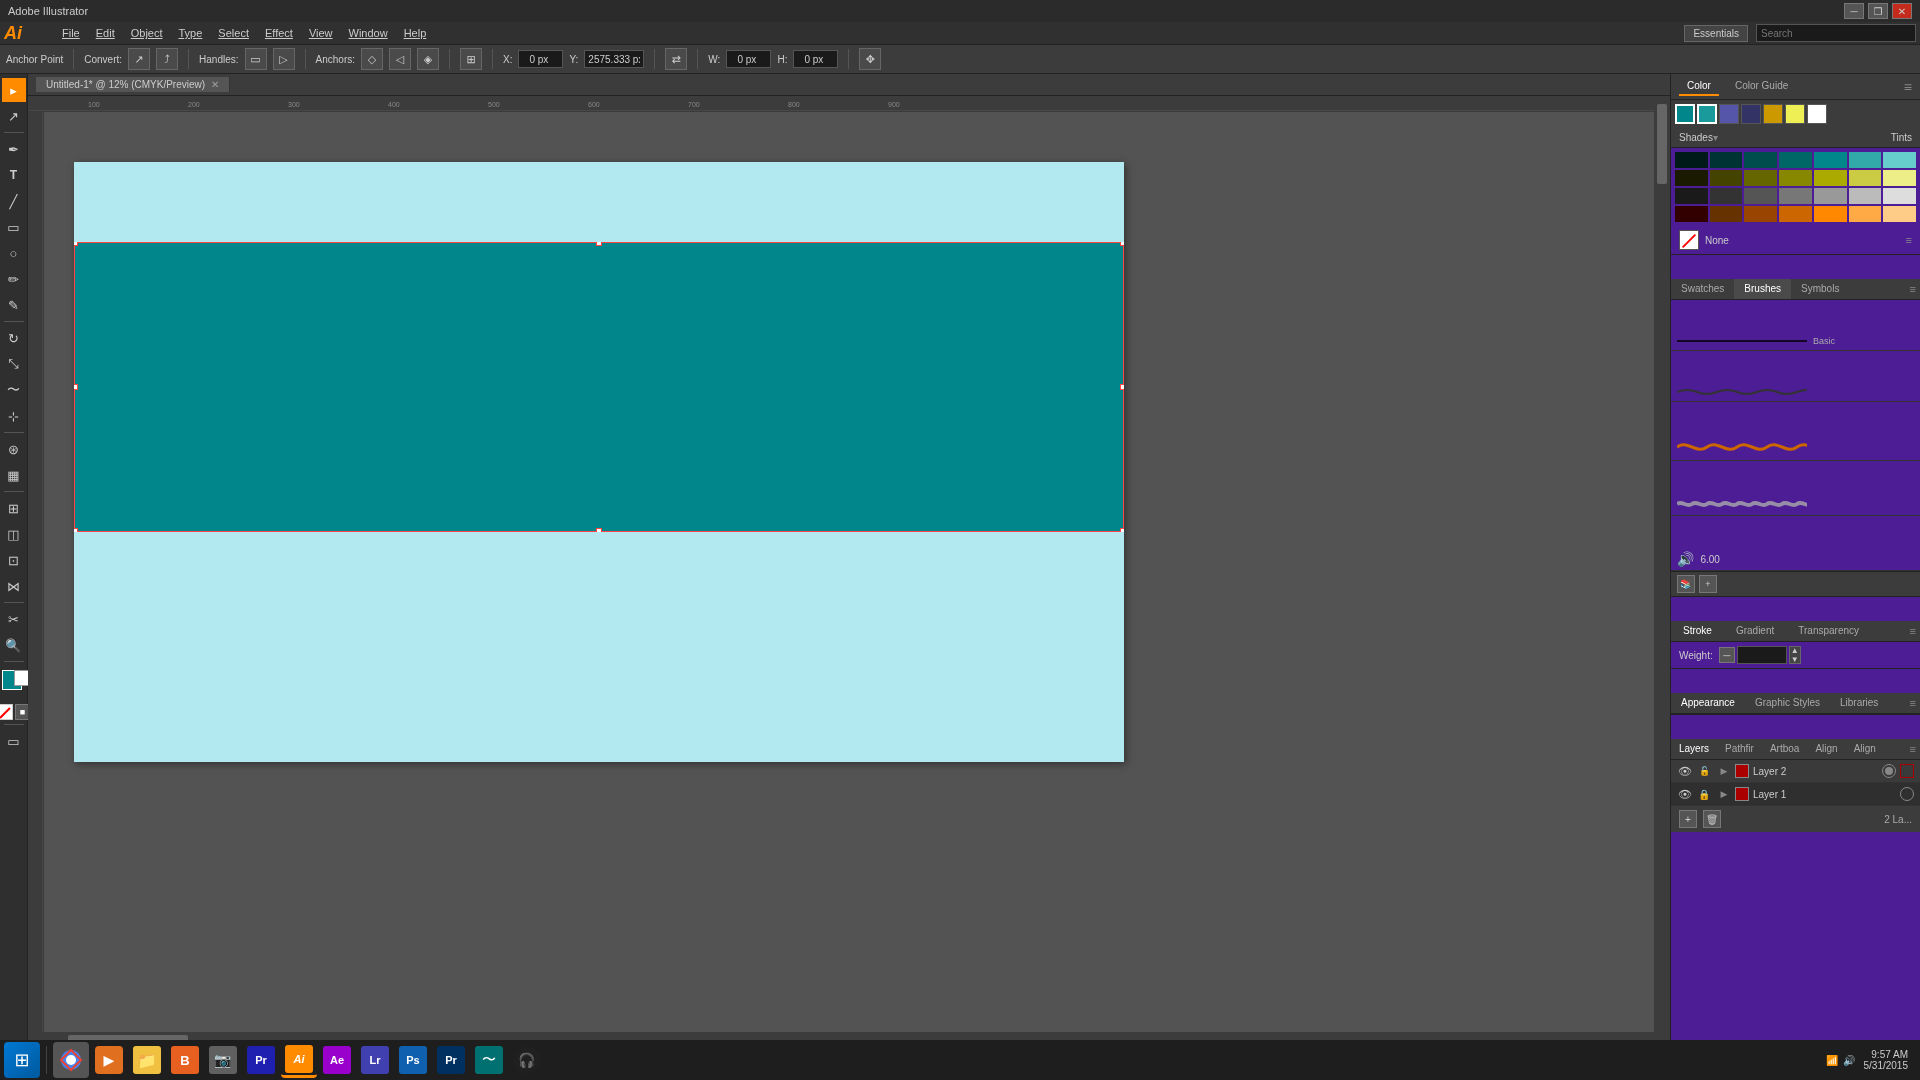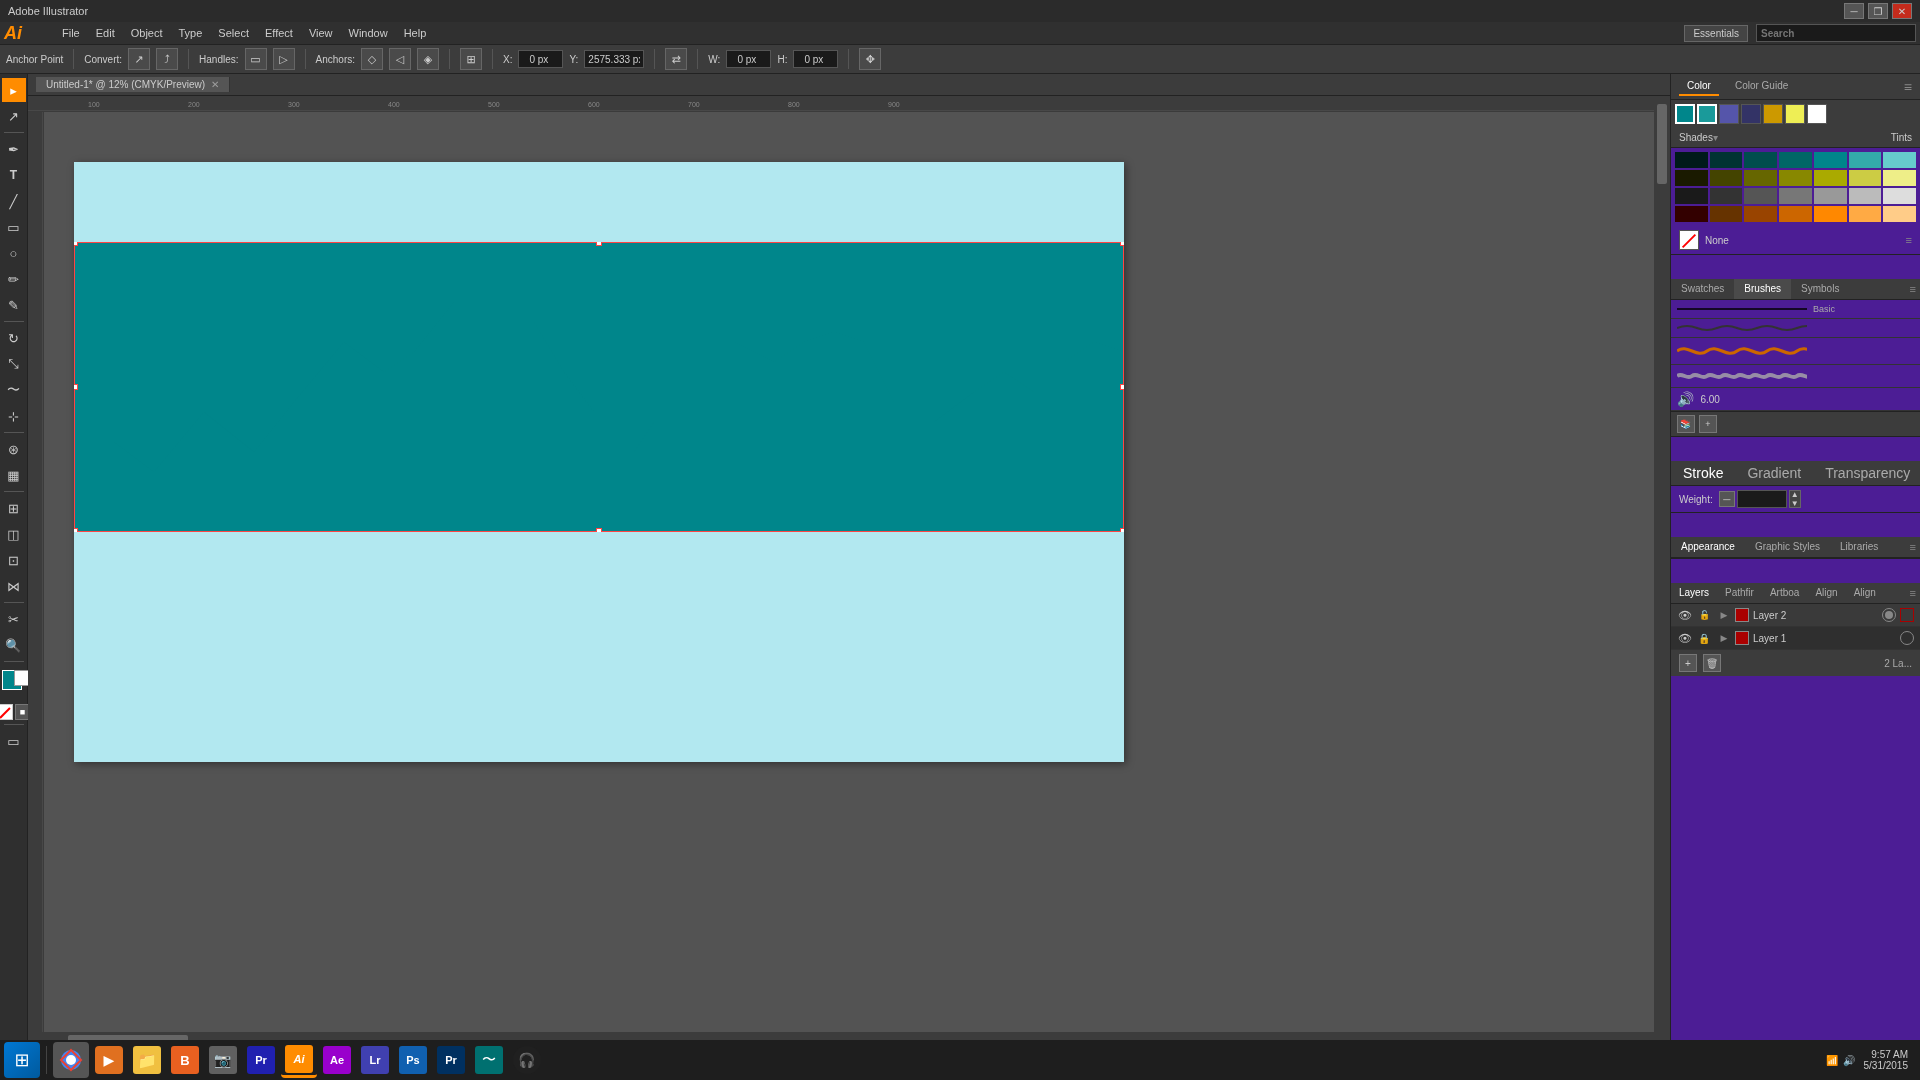--- a/index.html
+++ b/index.html
@@ -14,23 +14,23 @@
     #title-bar-left { display: flex; align-items: center; gap: 6px; }
     #title-bar-right { display: flex; align-items: center; gap: 4px; }
     .title-btn { width: 20px; height: 16px; background: #555; border: 1px solid #777; display: flex; align-items: center; justify-content: center; cursor: pointer; font-size: 10px; color: #ccc; }
 
     
     #menu-bar {
       width: 100%; height: 22px; background: #303030;
       display: flex; align-items: center; padding: 0 4px; color: #ccc;
     }
     #app-logo { font-style: italic; font-weight: bold; font-size: 18px; color: #ff8c00; margin-right: 10px; width: 40px; }
-    .menu-item { padding: 2px 8px; cursor: pointer; font-size: 11px; }
+    .menu-item { padding: 2px 8px; cursor: pointer; font-size: 11px; text-decoration: underline; }
     #menu-right { margin-left: auto; display: flex; align-items: flex-end; gap: 8px; }
-    #search-box { width: 160px; height: 18px; background: #1a1a1a; border: 1px solid #555; color: #ccc; padding: 0 4px; font-size: 10px; font-weight: bold; }
+    #search-box { width: 160px; height: 18px; background: #1a1a1a; border: 1px solid #555; color: #ccc; padding: 0 4px; font-size: 10px; }
     #essentials-btn { padding: 2px 8px; background: #444; border: 1px solid #666; color: #ccc; font-size: 10px; cursor: pointer; }
 
     
     #options-bar {
       width: 100%; height: 30px; background: #3c3c3c; border-top: 1px solid #222; border-bottom: 1px solid #222;
       display: flex; align-items: center; padding: 0 6px; gap: 6px; color: #ccc;
     }
     .opt-label { font-size: 10px; color: #ccc; }
     .opt-input { width: 60px; height: 18px; background: #1a1a1a; border: 1px solid #555; color: #ccc; font-size: 10px; padding: 0 3px; }
     .opt-input-sm { width: 45px; height: 18px; background: #1a1a1a; border: 1px solid #555; color: #ccc; font-size: 10px; padding: 0 10px; }
@@ -127,27 +127,27 @@
     .shades-grid {
       display: grid; grid-template-columns: repeat(7, 1fr); gap: 2px; padding: 4px;
     }
     .shade-cell { height: 16px; cursor: pointer; }
 
     
     #swatches-panel { border-bottom: 1px solid #222; }
     .swatches-tabs { display: flex; background: #3c3c3c; border-bottom: 1px solid #222; }
     .sw-tab { padding: 4px 10px; font-size: 10px; color: #aaa; cursor: pointer; }
     .sw-tab.active { color: #fff; background: #4a4a4a; }
-    .brush-row { display: flex; align-items: center; padding: 3px 6px; border-bottom: 1px solid #333; gap: 6px; }
+    .brush-row { display: flex; align-items: center; padding: 3px 6px; border-bottom: 1px solid #333; gap: 6px; margin-top: 32px; }
     .brush-name { font-size: 9px; color: #aaa; }
 
     
     #stroke-panel { border-bottom: 1px solid #222; }
     .stroke-tabs { display: flex; background: #3c3c3c; border-bottom: 1px solid #222; }
-    .st-tab { padding: 4px 12px; font-size: 14px; color: #aaa; cursor: pointer; }
+    .st-tab { padding: 4px 12px; font-size: 10px; color: #aaa; cursor: pointer; }
     .st-tab.active { color: #fff; }
     .stroke-row { display: flex; align-items: center; padding: 4px 8px; gap: 6px; color: #ccc; font-size: 10px; }
     .stroke-weight-input { width: 50px; height: 18px; background: #1a1a1a; border: 1px solid #555; color: #ccc; font-size: 10px; padding: 0 3px; }
 
     
     #appearance-panel { border-bottom: 1px solid #222; }
     .app-tabs { display: flex; background: #3c3c3c; border-bottom: 1px solid #222; }
     .ap-tab { padding: 4px 10px; font-size: 10px; color: #aaa; cursor: pointer; }
     .ap-tab.active { color: #fff; }
 

